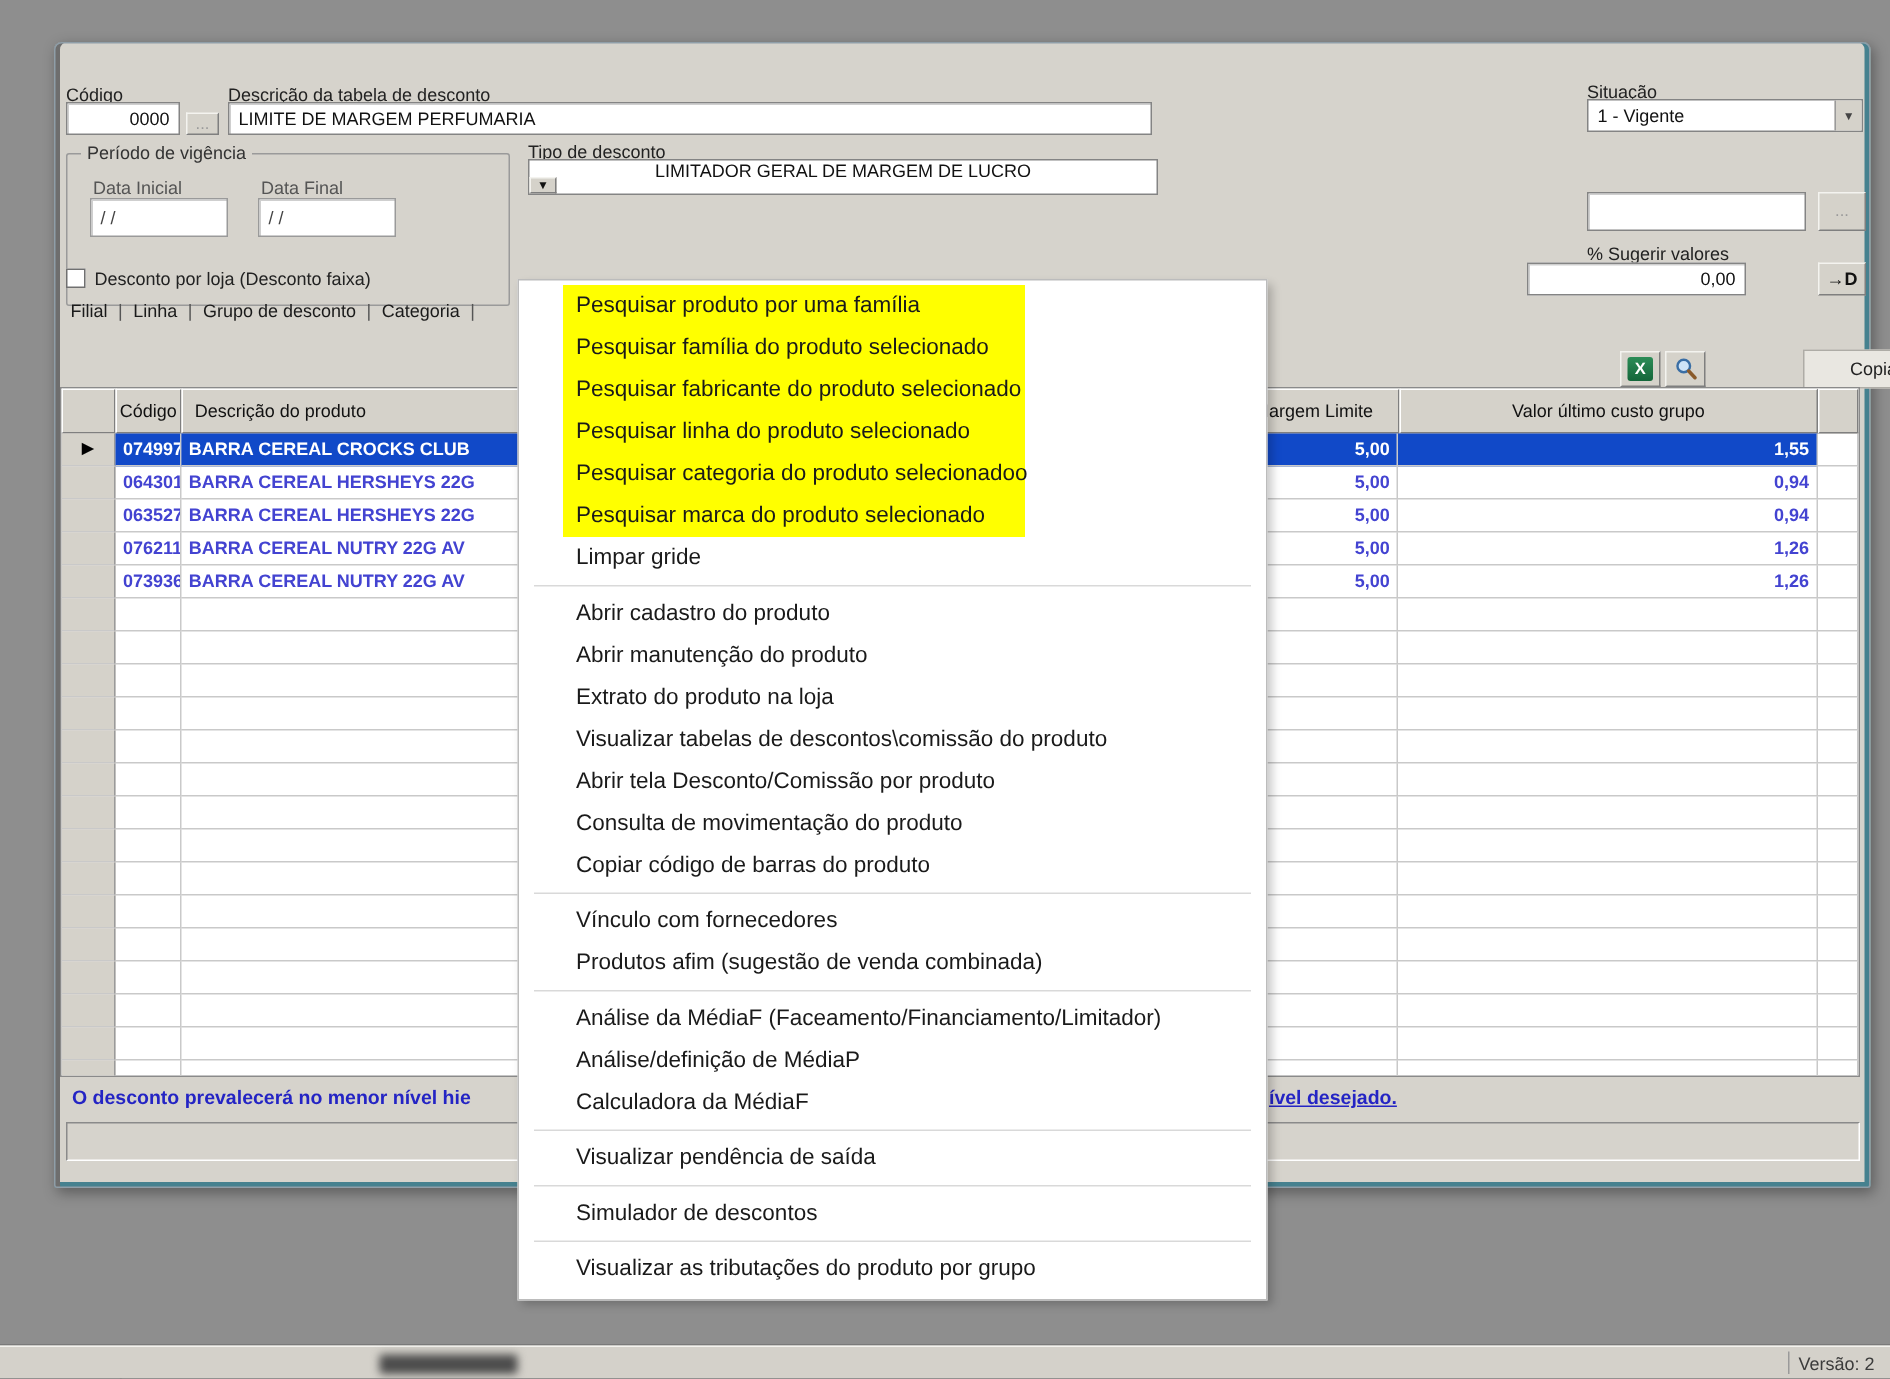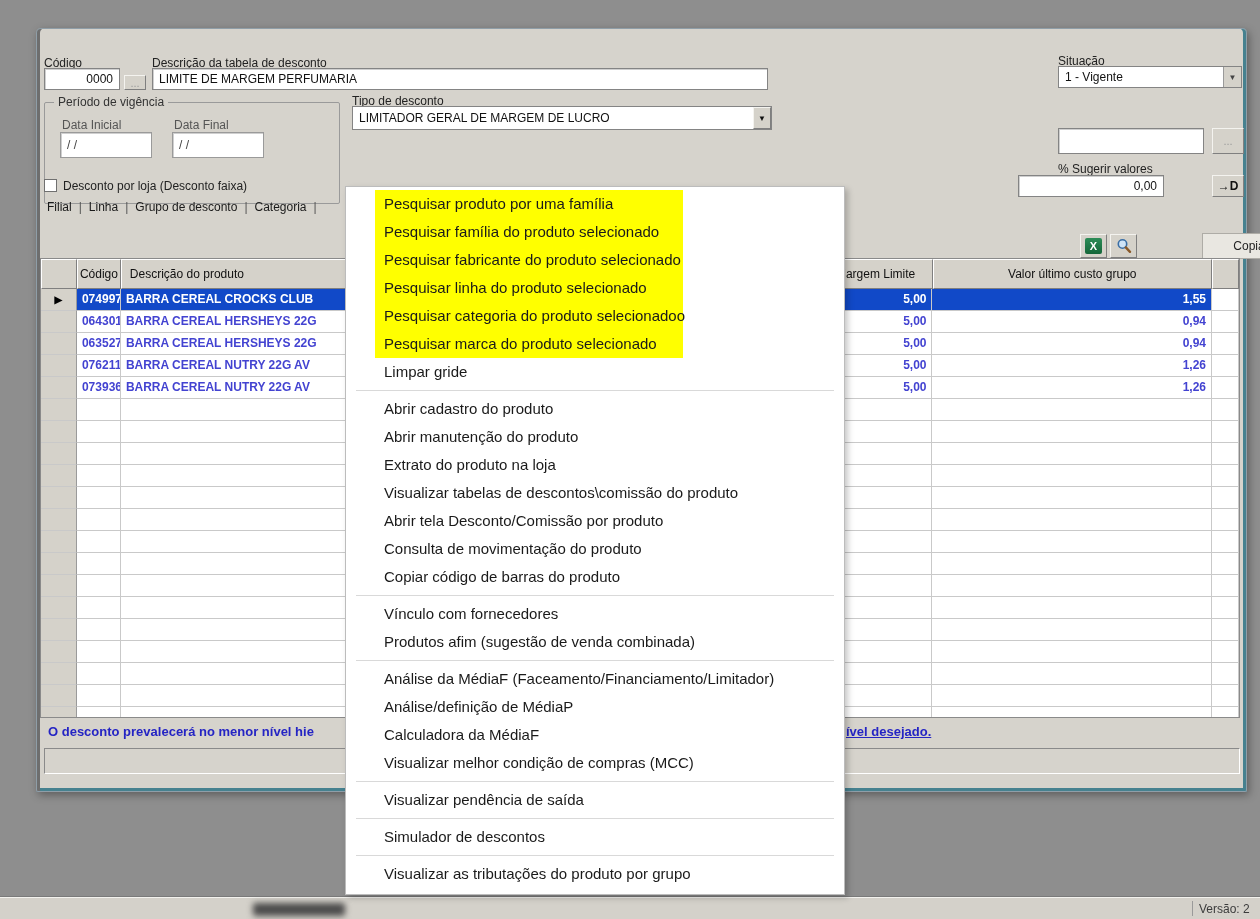--- a/index.html
+++ b/index.html
@@ -123,21 +123,21 @@
     </div>
 
     <div class="groupbox" style="left:8px; top:74px; width:296px; height:102px;"></div>
     <div class="group-legend" style="left:18px; top:67px;">Período de vigência</div>
     <div class="lbl" style="left:26px; top:90px; color:#555;">Data Inicial</div>
     <div class="lbl" style="left:138px; top:90px; color:#555;">Data Final</div>
     <div class="field" style="left:24px; top:104px; width:92px; height:26px; border-color:#9a9a9a; color:#444;">/ /</div>
     <div class="field" style="left:136px; top:104px; width:92px; height:26px; border-color:#9a9a9a; color:#444;">/ /</div>
 
     <div class="lbl" style="left:316px; top:66px;">Tipo de desconto</div>
-    <div class="combo" style="left:316px; top:78px; width:420px; height:24px;">
+    <div class="combo" style="left:316px; top:78px; width:420px; height:24px;flex-direction:column;">
       <span class="val">LIMITADOR GERAL DE MARGEM DE LUCRO</span>
       <span class="arrow" style="border:1px solid; border-color:#f4f3ef #7f7f7f #7f7f7f #f4f3ef; color:#111;">▼</span>
     </div>
 
     <div class="lbl" style="left:1022px; top:86px;margin-top:24px;">Localizar Produto</div>
     <div class="field" style="left:1022px; top:100px; width:146px; height:26px;"></div>
     <div class="btn3d" style="left:1176px; top:100px; width:32px; height:26px;">...</div>
 
     <div class="lbl" style="left:1022px; top:134px;">% Sugerir valores</div>
     <div class="field num" style="left:982px; top:147px; width:146px; height:22px;">0,00</div>
@@ -393,21 +393,20 @@
       <li class="menu-item">Abrir tela Desconto/Comissão por produto</li>
       <li class="menu-item">Consulta de movimentação do produto</li>
       <li class="menu-item">Copiar código de barras do produto</li>
       <li class="menu-sep"></li>
       <li class="menu-item">Vínculo com fornecedores</li>
       <li class="menu-item">Produtos afim (sugestão de venda combinada)</li>
       <li class="menu-sep"></li>
       <li class="menu-item">Análise da MédiaF (Faceamento/Financiamento/Limitador)</li>
       <li class="menu-item">Análise/definição de MédiaP</li>
       <li class="menu-item">Calculadora da MédiaF</li>
-      <li class="menu-item">Visualizar melhor condição de compras (MCC)</li>
       <li class="menu-sep"></li>
       <li class="menu-item">Visualizar pendência de saída</li>
       <li class="menu-sep"></li>
       <li class="menu-item">Simulador de descontos</li>
       <li class="menu-sep"></li>
       <li class="menu-item">Visualizar as tributações do produto por grupo</li>
     </ul>
 </div>
 
 </body></html>

